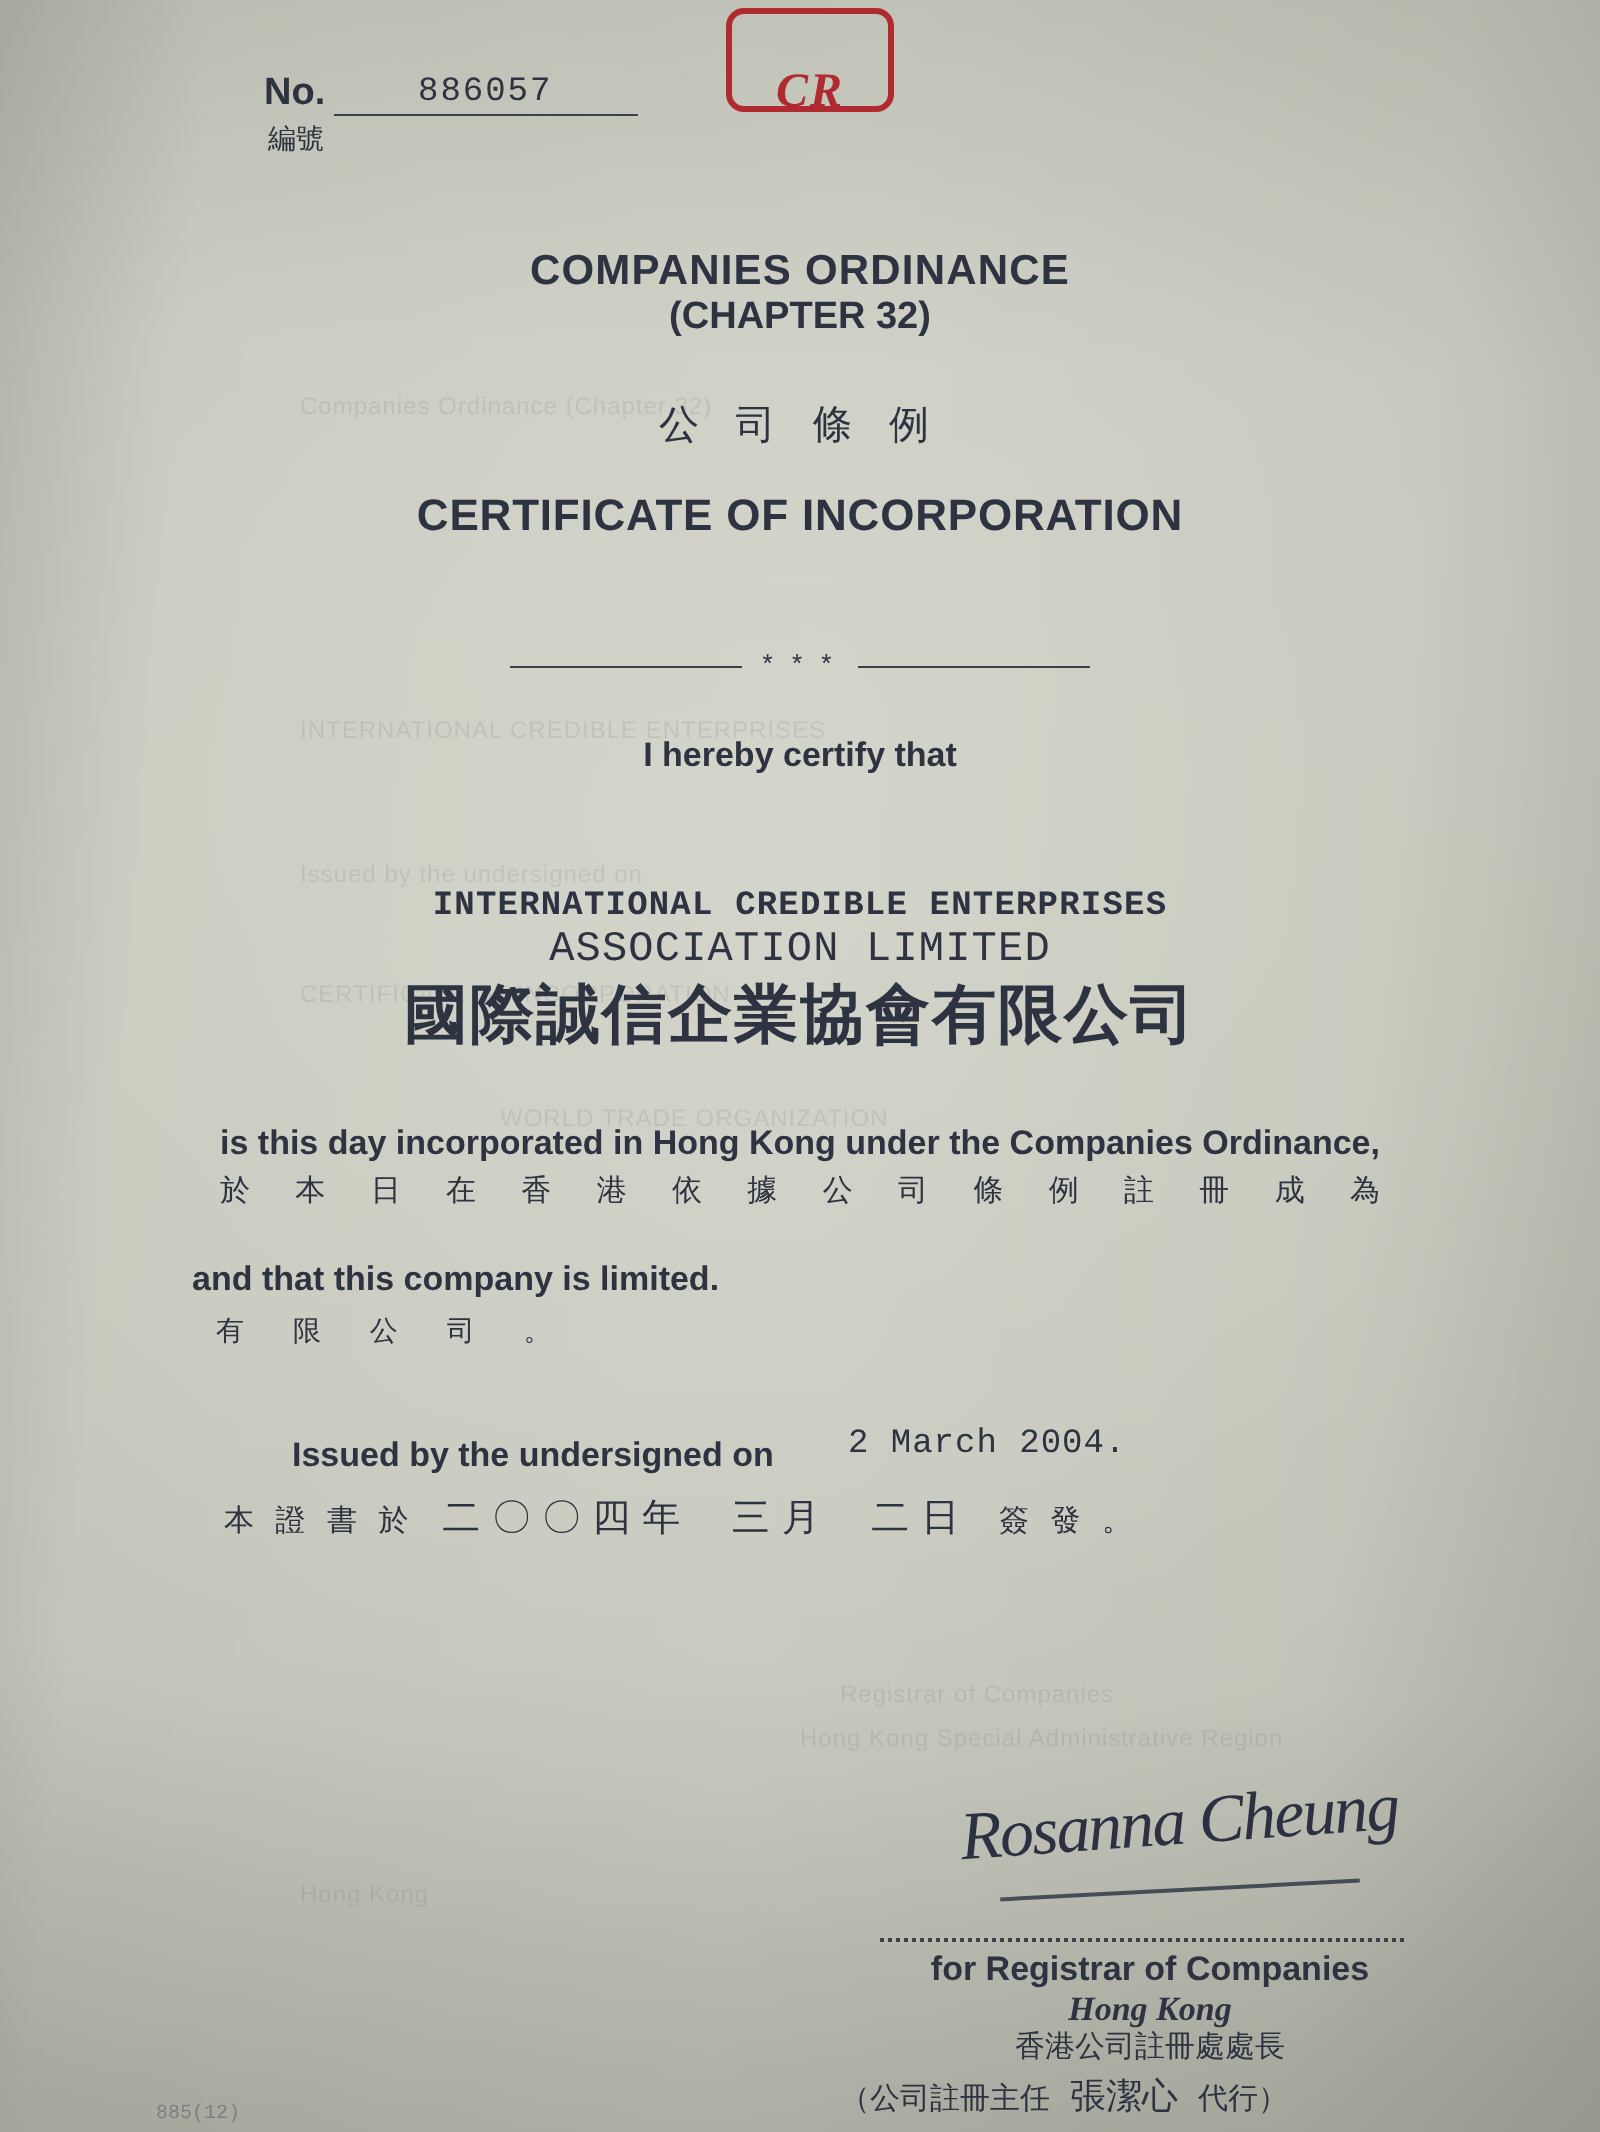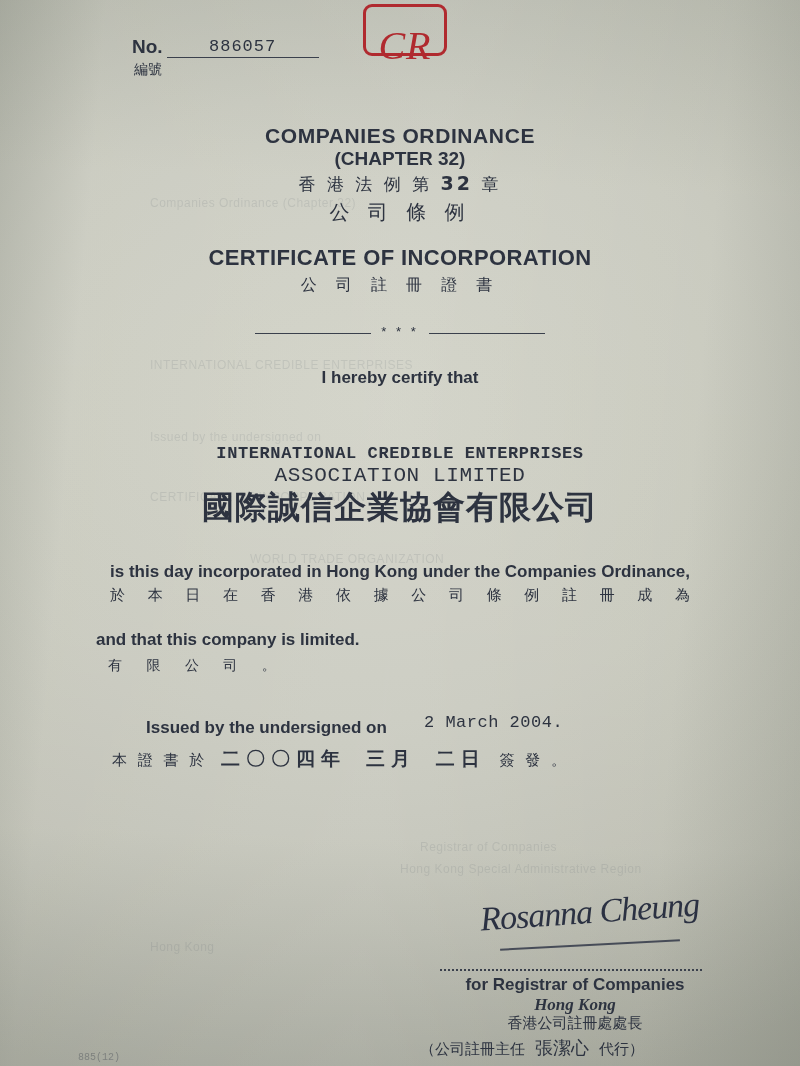--- a/index.html
+++ b/index.html
@@ -48,23 +48,23 @@
     height: 52px;
     border: 3px solid #b02a2f;
     border-radius: 9px;
     box-sizing: border-box;
     display: flex;
     align-items: center;
     justify-content: center;
   }
   .cr-logo span {
     font-family: "Liberation Serif", serif;
-    font-weight: normal;
+    font-weight: bold;
     font-style: italic;
-    font-size: 40px;
+    font-size: 24px;
     color: #b02a2f;
     letter-spacing: 1px;
     line-height: 1;
     margin-top: 32px;
   }
 
   
   .no-block {
     position: absolute;
     left: 88px;
@@ -275,21 +275,20 @@
     top: 746px;
     left: 112px;
     font-family: "DejaVu Sans", sans-serif;
     font-size: 15px;
     letter-spacing: 3px;
   }
   .t-issued-cn .big {
     font-size: 19px;
     letter-spacing: 6px;
     margin: 0 6px;
-    font-weight: bold;
   }
 
   
   .signature {
     position: absolute;
     top: 893px;
     left: 480px;
     font-family: "Liberation Serif", serif;
     font-style: italic;
     font-size: 34px;
@@ -402,27 +401,23 @@
       <span class="no-label">No.</span>
       <span class="no-value-wrap">
         <span class="no-value">886057</span>
       </span>
     </div>
     <div class="no-cn">編號</div>
   </div>
 
   <div class="t-ord center">COMPANIES ORDINANCE</div>
   <div class="t-chap center">(CHAPTER 32)</div>
-  <div class="t-ord-cn center">
-    <span>香 港 法 例 第 </span><b>32</b><span> 章</span>
-  </div>
   <div class="t-ord-cn2 center">公 司 條 例</div>
 
   <div class="t-cert center">CERTIFICATE OF INCORPORATION</div>
-  <div class="t-cert-cn center">公 司 註 冊 證 書</div>
 
   <div class="divider">
     <span class="ln"></span>
     <span class="stars">* * *</span>
     <span class="ln"></span>
   </div>
 
   <div class="t-hereby center">I hereby certify that</div>
 
   <div class="t-name-en1 center">INTERNATIONAL CREDIBLE ENTERPRISES</div>

